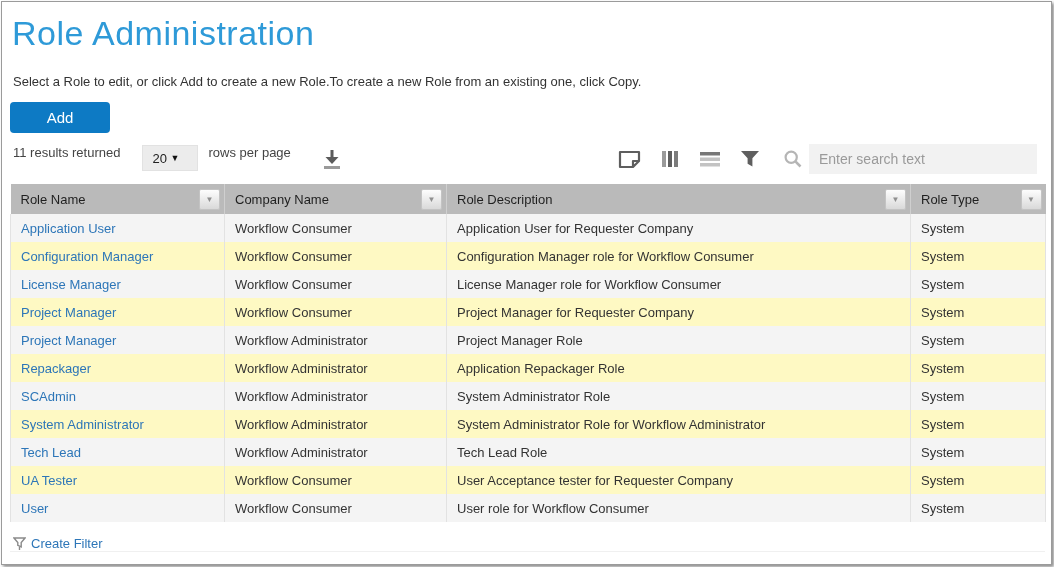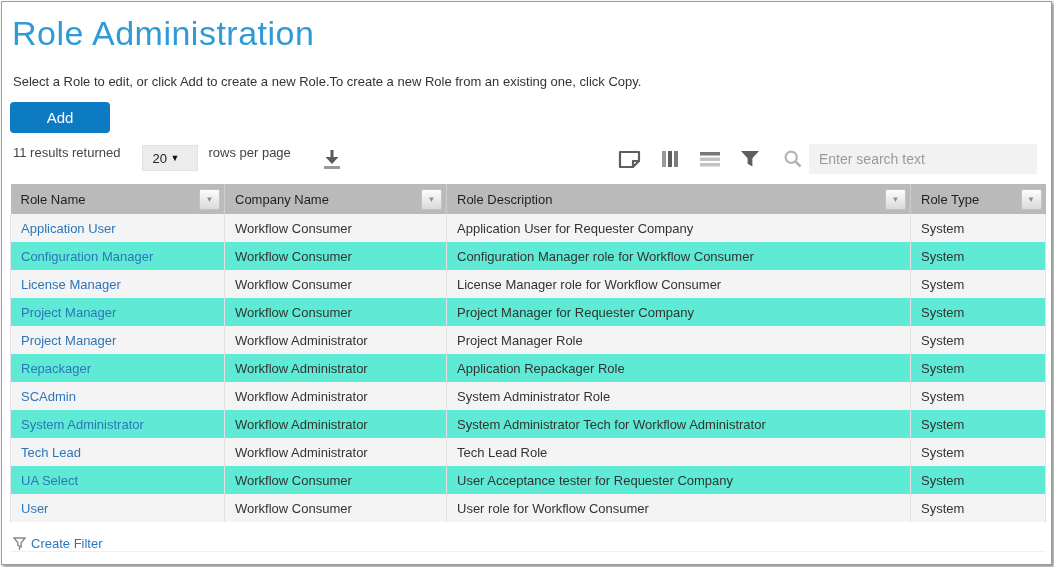--- a/index.html
+++ b/index.html
@@ -52,21 +52,21 @@
   }
   .grid thead th:last-child{border-right:none;}
   .th-inner{display:flex; align-items:center; justify-content:space-between;}
   .hdr-filter-btn{
     width:21px; height:21px; border:1px solid #c3c3c3; border-radius:2px;
     background:linear-gradient(#fdfdfd,#d9d9d9); cursor:pointer;
     display:inline-flex; align-items:center; justify-content:center; flex:0 0 auto;
   }
   .hdr-filter-btn .caret{font-size:8px; color:#8f8f8f;}
   .grid tbody td{
-    height:28px; padding:0 10px; color:#333; background:#5eead4;
+    height:28px; padding:0 10px; color:#333; background:#fef9c3;
     border-left:1px solid #e2e2e2; border-right:1px solid #e2e2e2;
     white-space:nowrap; overflow:hidden;
   }
   .grid tbody tr.alt td{background:var(--row-alt-bg);}
   .grid a.role-link{color:var(--link); text-decoration:none; cursor:pointer;}
   .grid-footer{
     width:1035px; height:30px; display:flex; align-items:flex-end; gap:5px;
     padding-left:3px; border-bottom:1px solid #f0f0f0;
   }
   .create-filter-link{font-size:13px; color:var(--link); text-decoration:none; cursor:pointer;}
@@ -230,31 +230,31 @@
     </tr>
         <tr class="alt">
       <td><a class="role-link">SCAdmin</a></td>
       <td>Workflow Administrator</td>
       <td>System Administrator Role</td>
       <td>System</td>
     </tr>
         <tr>
       <td><a class="role-link">System Administrator</a></td>
       <td>Workflow Administrator</td>
-      <td>System Administrator Tech for Workflow Administrator</td>
+      <td>System Administrator Role for Workflow Administrator</td>
       <td>System</td>
     </tr>
         <tr class="alt">
       <td><a class="role-link">Tech Lead</a></td>
       <td>Workflow Administrator</td>
       <td>Tech Lead Role</td>
       <td>System</td>
     </tr>
         <tr>
-      <td><a class="role-link">UA Select</a></td>
+      <td><a class="role-link">UA Tester</a></td>
       <td>Workflow Consumer</td>
       <td>User Acceptance tester for Requester Company</td>
       <td>System</td>
     </tr>
         <tr class="alt">
       <td><a class="role-link">User</a></td>
       <td>Workflow Consumer</td>
       <td>User role for Workflow Consumer</td>
       <td>System</td>
     </tr>

